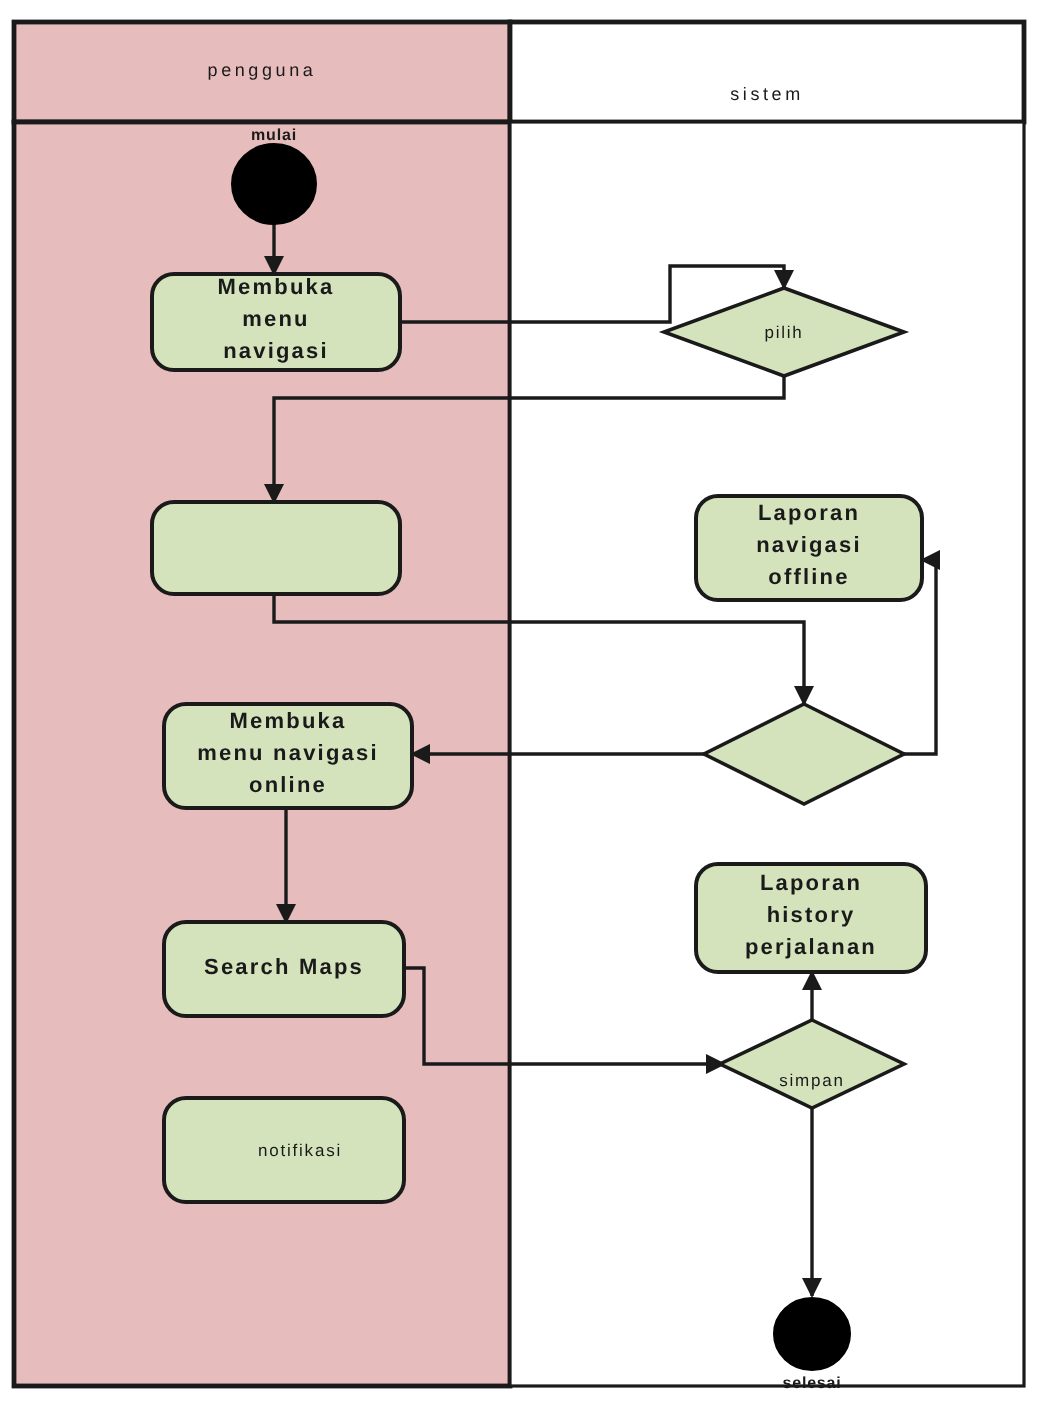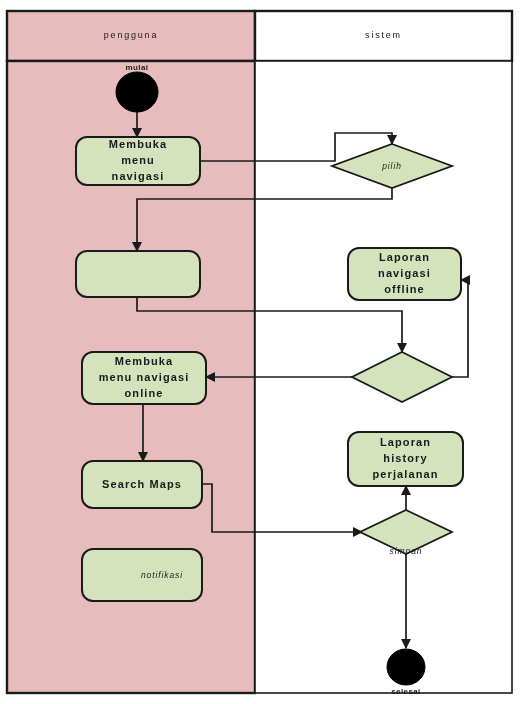--- a/index.html
+++ b/index.html
@@ -37,21 +37,20 @@
     letter-spacing: 1.8px;
   }
   .node-label {
     font-size: 11px;
     font-weight: bold;
   }
   .diamond-label {
     font-size: 8.5px;
     letter-spacing: 0.9px;
     font-weight: normal;
-    font-style: italic;
   }
   .start-label, .end-label {
     font-size: 8px;
     letter-spacing: 0.4px;
     font-weight: bold;
   }
   .lbl-center {
     display: flex;
     align-items: center;
     justify-content: center;
@@ -123,21 +122,21 @@
       <rect x="348" y="432" width="115" height="54" rx="11" ry="11" fill="#d5e3bd" stroke="#1a1a1a" stroke-width="2"></rect>
 
       <polygon points="406,510 452,532 406,554 360,532" fill="#d5e3bd" stroke="#1a1a1a" stroke-width="1.8"></polygon>
 
       <ellipse cx="406" cy="667" rx="19" ry="18" fill="#000000" stroke="#000000" stroke-width="1"></ellipse>
     </g>
   </svg>
 
   <div class="lane-title lbl-center" style="left:7px; top:11px; width:248px; height:50px;">pengguna</div>
 
-  <div class="lane-title lbl-center" style="left:255px; top:11px; width:257px; height:50px;border-radius:15px;">sistem</div>
+  <div class="lane-title lbl-center" style="left:255px; top:23px; width:257px; height:50px;border-radius:15px;">sistem</div>
 
   <div class="start-label" style="left:97px; top:62px; width:80px;">mulai</div>
 
   <div class="node-label lbl-center" style="left:76px; top:137px; width:124px; height:48px;">Membuka
 menu
 navigasi</div>
 
   <div class="node-label diamond-label lbl-center" style="left:352px; top:152px; width:80px; height:28px;">pilih</div>
 
 
@@ -145,23 +144,23 @@
 navigasi
 offline</div>
 
 
   <div class="node-label lbl-center" style="left:82px; top:352px; width:124px; height:52px;">Membuka
 menu navigasi
 online</div>
 
   <div class="node-label lbl-center" style="left:82px; top:461px; width:120px; height:47px;">Search Maps</div>
 
-  <div class="node-label diamond-label lbl-center" style="left:82px; top:549px; width:136px; height:52px;padding-left:12px;">notifikasi</div>
+  <div class="node-label diamond-label lbl-center" style="left:82px; top:549px; width:136px; height:52px;">notifikasi</div>
 
   <div class="node-label lbl-center" style="left:348px; top:432px; width:115px; height:54px;">Laporan
 history
 perjalanan</div>
 
-  <div class="node-label diamond-label lbl-center" style="left:376px; top:538px; width:60px; height:26px;">simpan</div>
+  <div class="node-label diamond-label lbl-center" style="left:376px; top:527px; width:60px; height:26px;">simpan</div>
 
   <div class="end-label" style="left:366px; top:686px; width:80px;">selesai</div>
 
 </div>
 
 </body></html>

